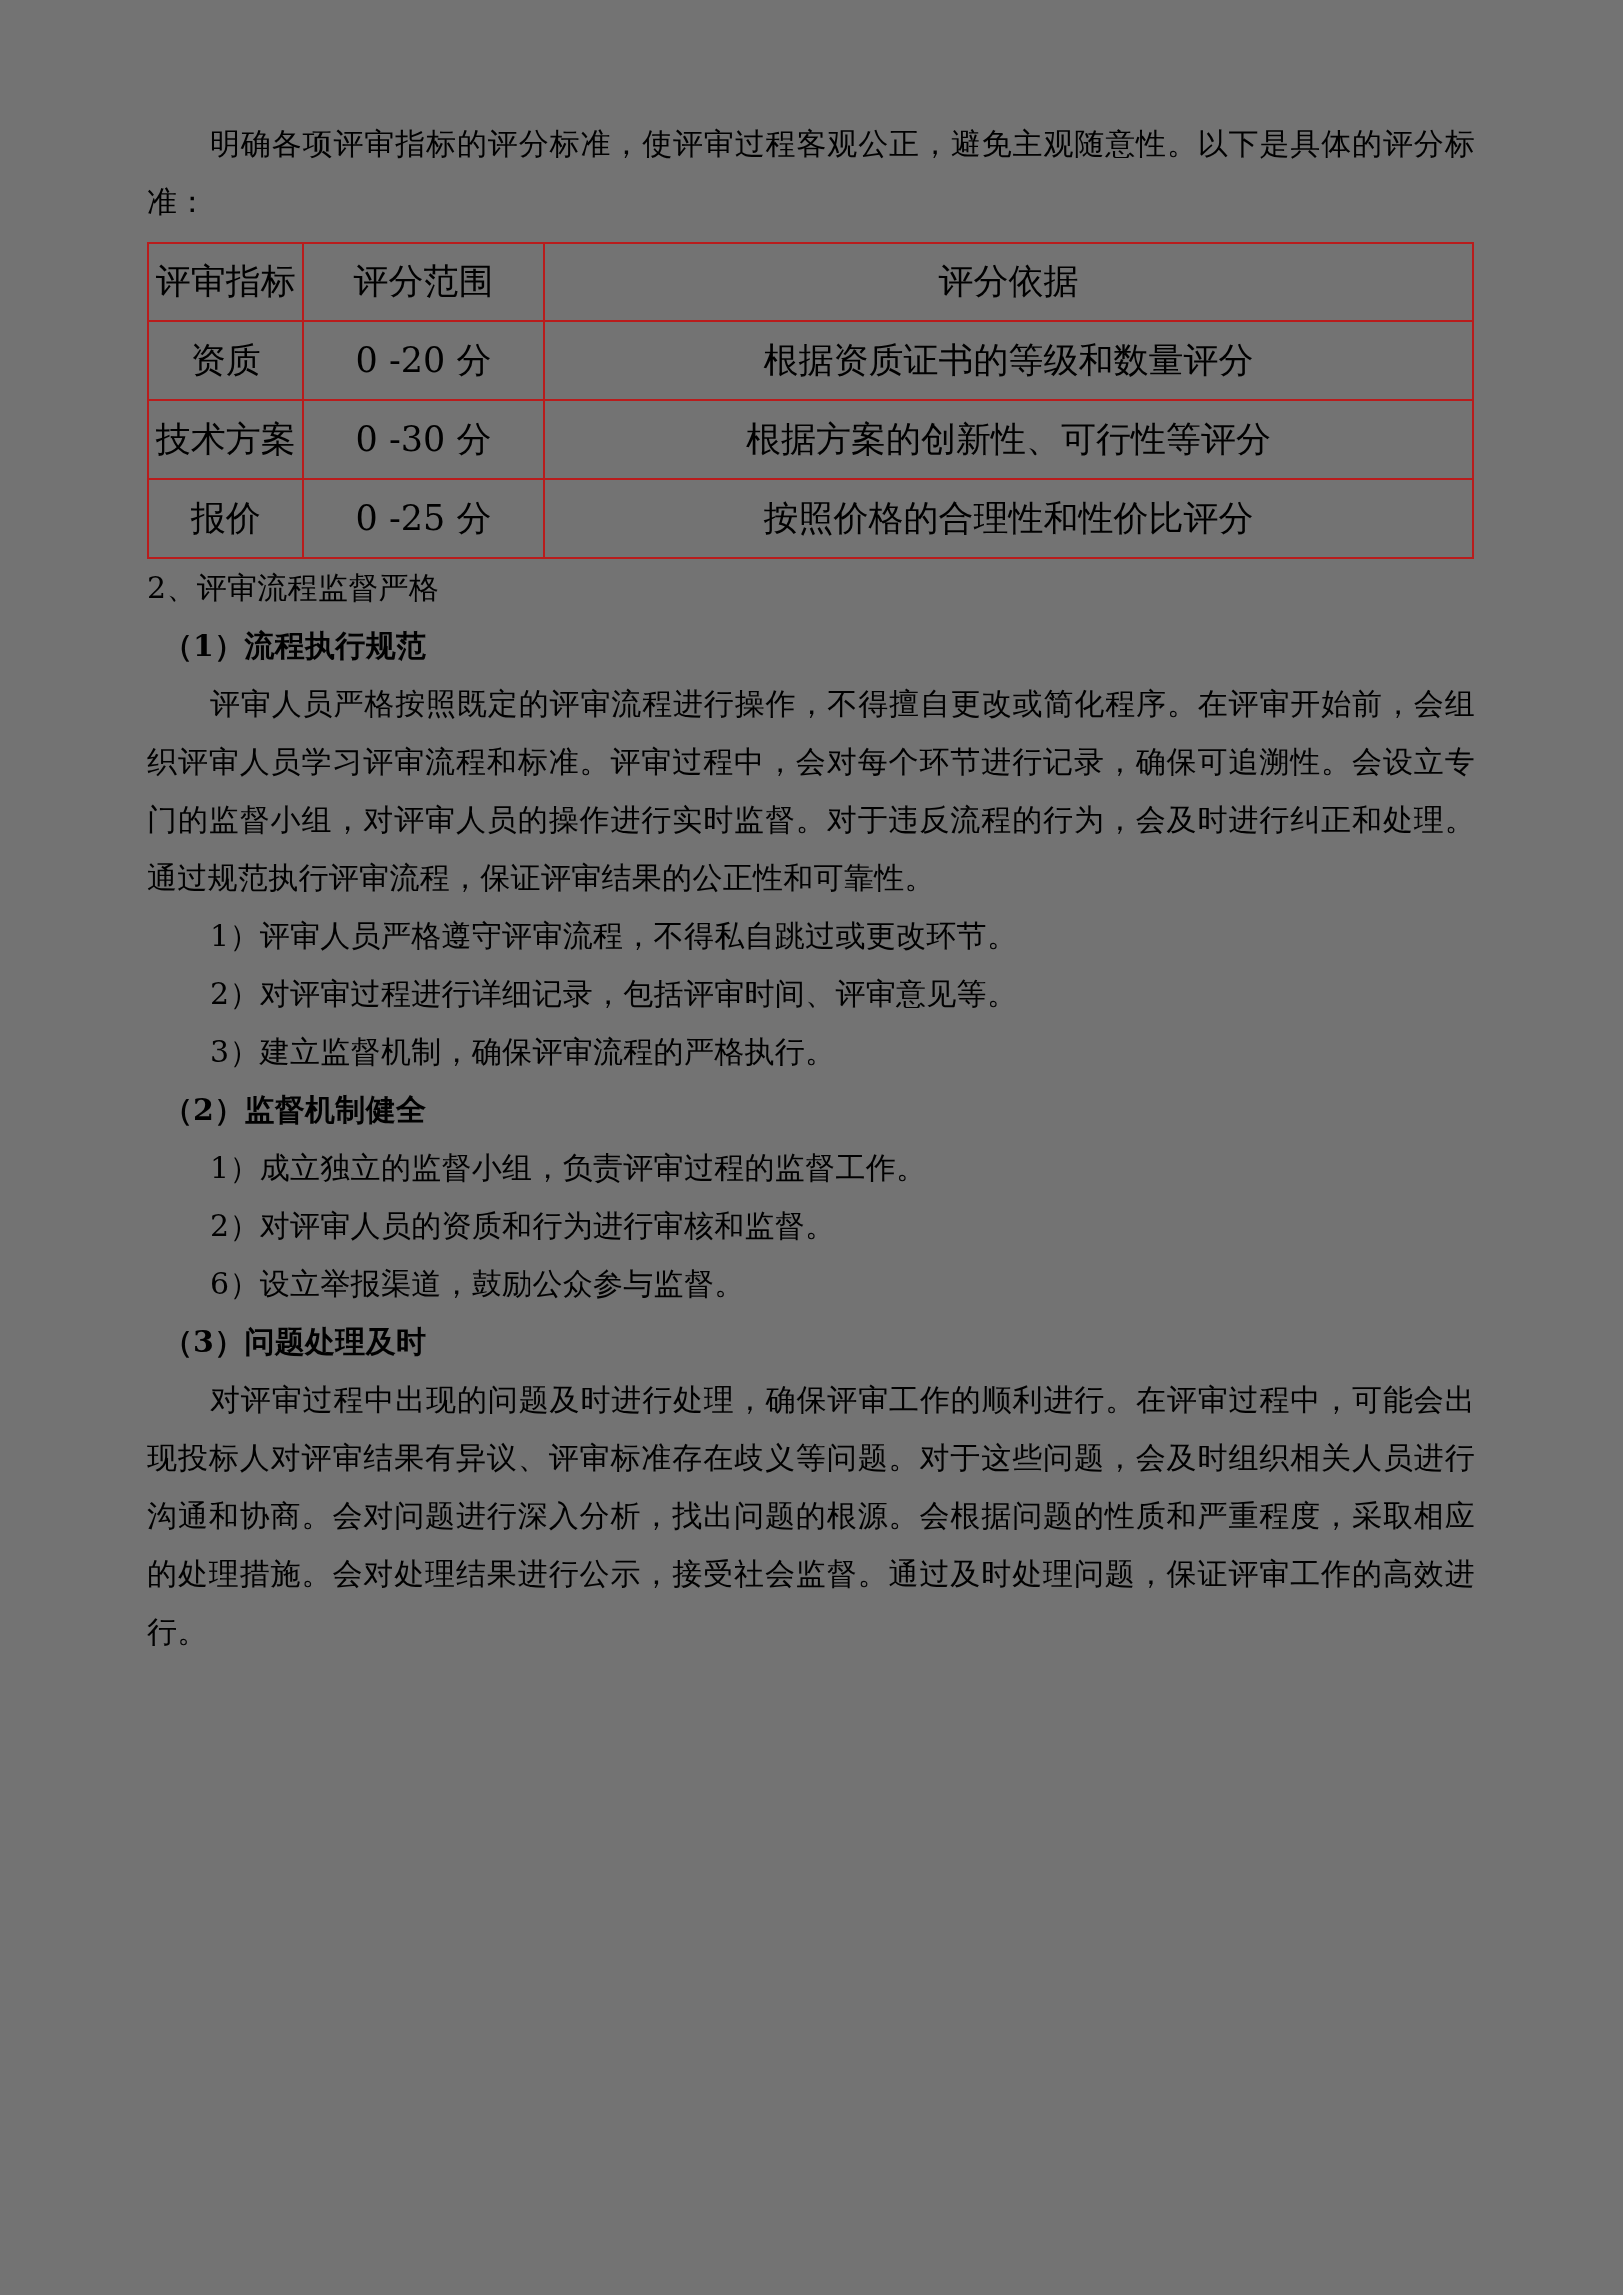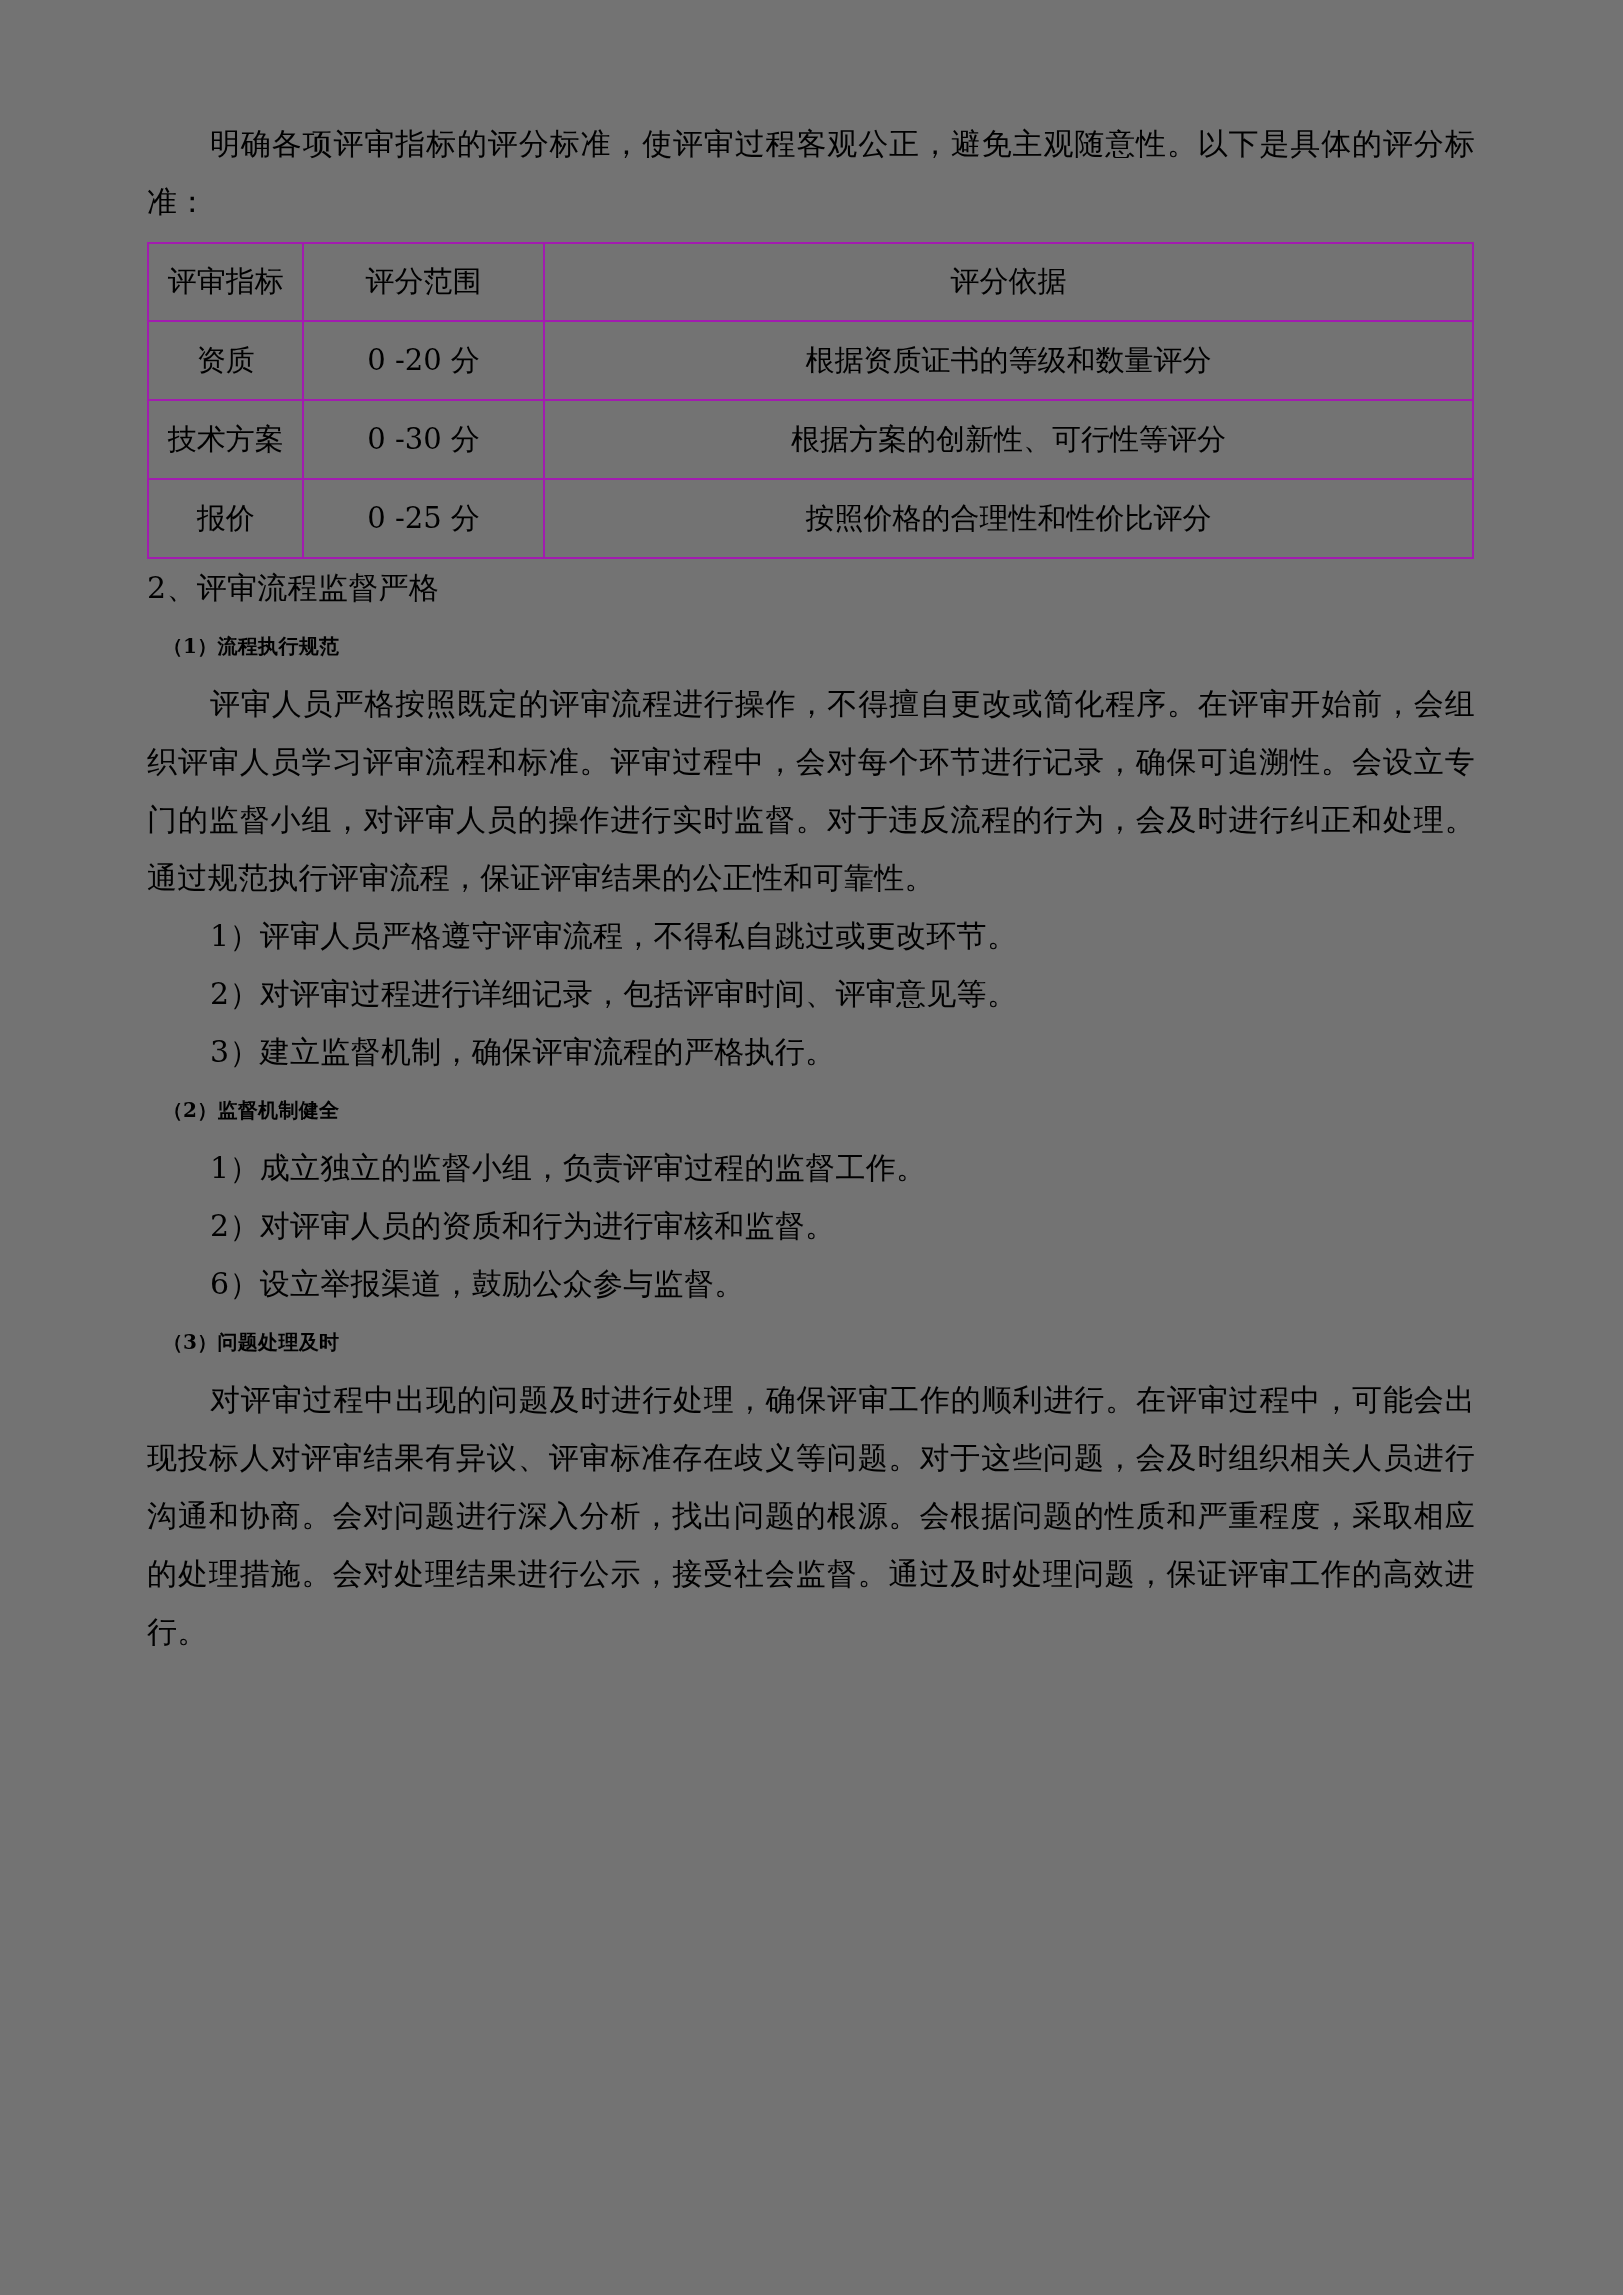--- a/index.html
+++ b/index.html
@@ -48,38 +48,38 @@
     letter-spacing: 0.3px;
   }
   .heading-bold {
     font-size: 30px;
     line-height: 58px;
     font-weight: normal;
     margin: 0;
     letter-spacing: 0.3px;
   }
   .heading-sub {
-    font-size: 20px;
+    font-size: 30px;
     line-height: 58px;
     font-weight: bold;
     margin: 0;
     text-indent: 15.7px;
     letter-spacing: 0.3px;
   }
 
   
   .score-table {
     border-collapse: collapse;
     width: 1327px;
     margin: 10.5px 0 0 0;
     table-layout: fixed;
   }
   .score-table td {
-    border: 2px solid #a21caf;
-    font-size: 29px;
+    border: 2px solid #b91c1c;
+    font-size: 35px;
     line-height: 48px;
     text-align: center;
     vertical-align: middle;
     padding: 9.2px 5.2px 11.8px 5.2px;
     height: 56px;
   }
   .col-metric { width: 143px; }
   .col-range  { width: 228px; }
   .col-basis  { width: auto; border-radius: 9px;  }
 </style>

